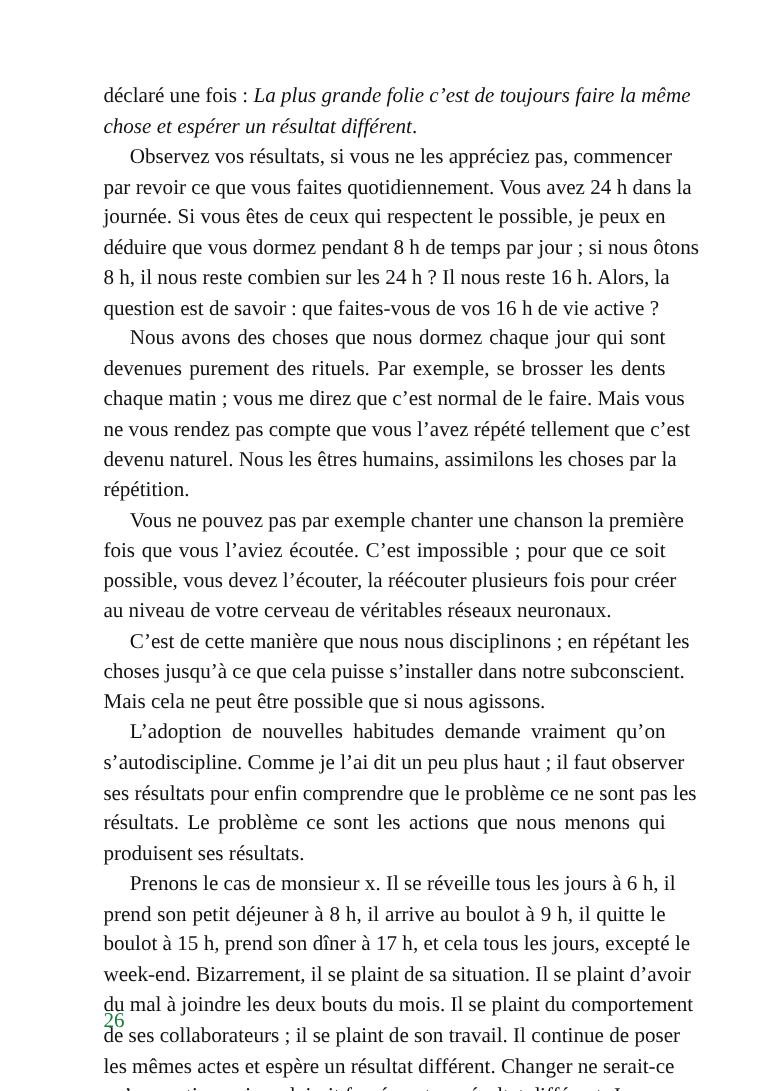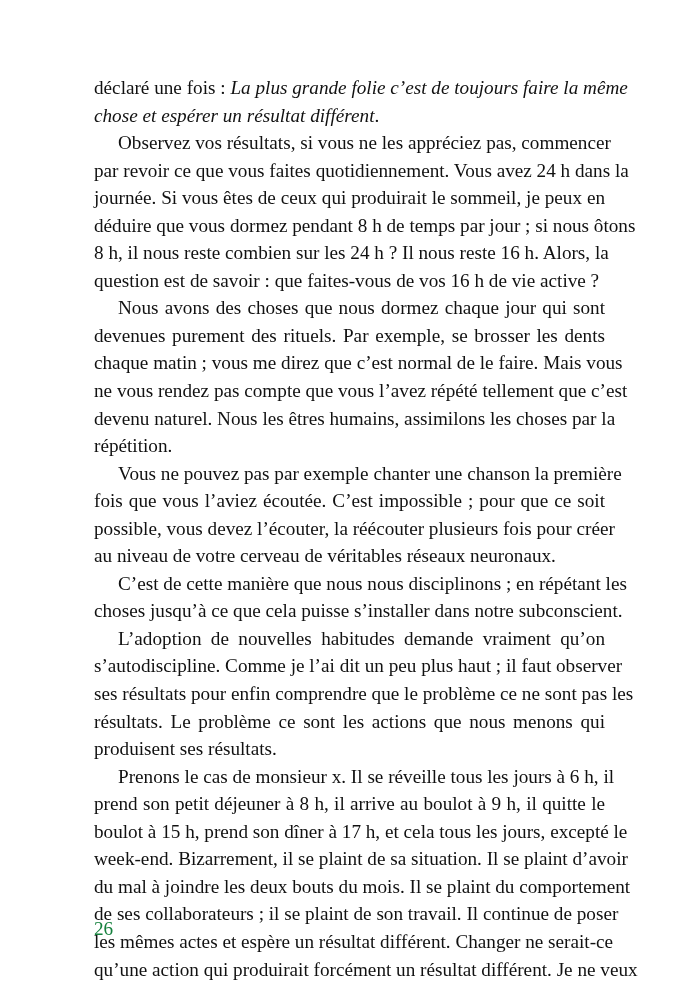--- a/index.html
+++ b/index.html
@@ -23,36 +23,37 @@
 </style>
 </head>
 <body>
 
 <div class="page">
   <div class="text-block" id="text-block">
       <div class="line"><span>déclaré une fois : </span><span class="it">La plus grande folie c’est de toujours faire la même</span></div>
       <div class="line last"><span class="it">chose et espérer un résultat différent</span><span>.</span></div>
       <div class="line indent">Observez vos résultats, si vous ne les appréciez pas, commencer</div>
       <div class="line">par revoir ce que vous faites quotidiennement. Vous avez 24 h dans la</div>
-      <div class="line">journée. Si vous êtes de ceux qui produirait le sommeil, je peux en</div>
+      <div class="line">journée. Si vous êtes de ceux qui respectent le possible, je peux en</div>
       <div class="line">déduire que vous dormez pendant 8 h de temps par jour ; si nous ôtons</div>
       <div class="line">8 h, il nous reste combien sur les 24 h ? Il nous reste 16 h. Alors, la</div>
       <div class="line last">question est de savoir : que faites-vous de vos 16 h de vie active ?</div>
       <div class="line indent">Nous avons des choses que nous dormez chaque jour qui sont</div>
       <div class="line">devenues purement des rituels. Par exemple, se brosser les dents</div>
       <div class="line">chaque matin ; vous me direz que c’est normal de le faire. Mais vous</div>
       <div class="line">ne vous rendez pas compte que vous l’avez répété tellement que c’est</div>
       <div class="line">devenu naturel. Nous les êtres humains, assimilons les choses par la</div>
       <div class="line last">répétition.</div>
       <div class="line indent">Vous ne pouvez pas par exemple chanter une chanson la première</div>
       <div class="line">fois que vous l’aviez écoutée. C’est impossible ; pour que ce soit</div>
       <div class="line">possible, vous devez l’écouter, la réécouter plusieurs fois pour créer</div>
       <div class="line last">au niveau de votre cerveau de véritables réseaux neuronaux.</div>
       <div class="line indent">C’est de cette manière que nous nous disciplinons ; en répétant les</div>
       <div class="line">choses jusqu’à ce que cela puisse s’installer dans notre subconscient.</div>
+      <div class="line last">Mais cela ne peut être possible que si nous agissons.</div>
       <div class="line indent">L’adoption de nouvelles habitudes demande vraiment qu’on</div>
       <div class="line">s’autodiscipline. Comme je l’ai dit un peu plus haut ; il faut observer</div>
       <div class="line">ses résultats pour enfin comprendre que le problème ce ne sont pas les</div>
       <div class="line">résultats. Le problème ce sont les actions que nous menons qui</div>
       <div class="line last">produisent ses résultats.</div>
       <div class="line indent">Prenons le cas de monsieur x. Il se réveille tous les jours à 6 h, il</div>
       <div class="line">prend son petit déjeuner à 8 h, il arrive au boulot à 9 h, il quitte le</div>
       <div class="line">boulot à 15 h, prend son dîner à 17 h, et cela tous les jours, excepté le</div>
       <div class="line">week-end. Bizarrement, il se plaint de sa situation. Il se plaint d’avoir</div>
       <div class="line">du mal à joindre les deux bouts du mois. Il se plaint du comportement</div>

